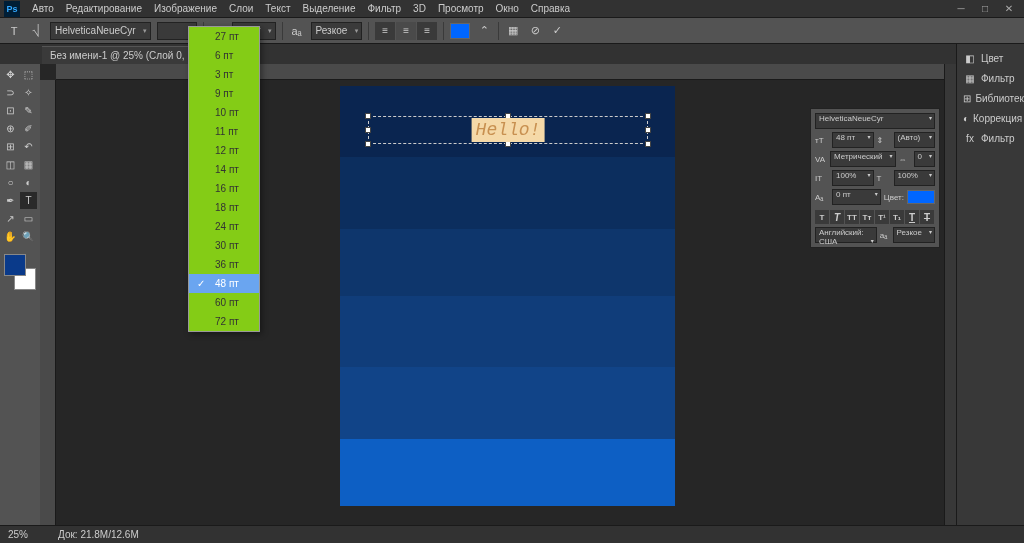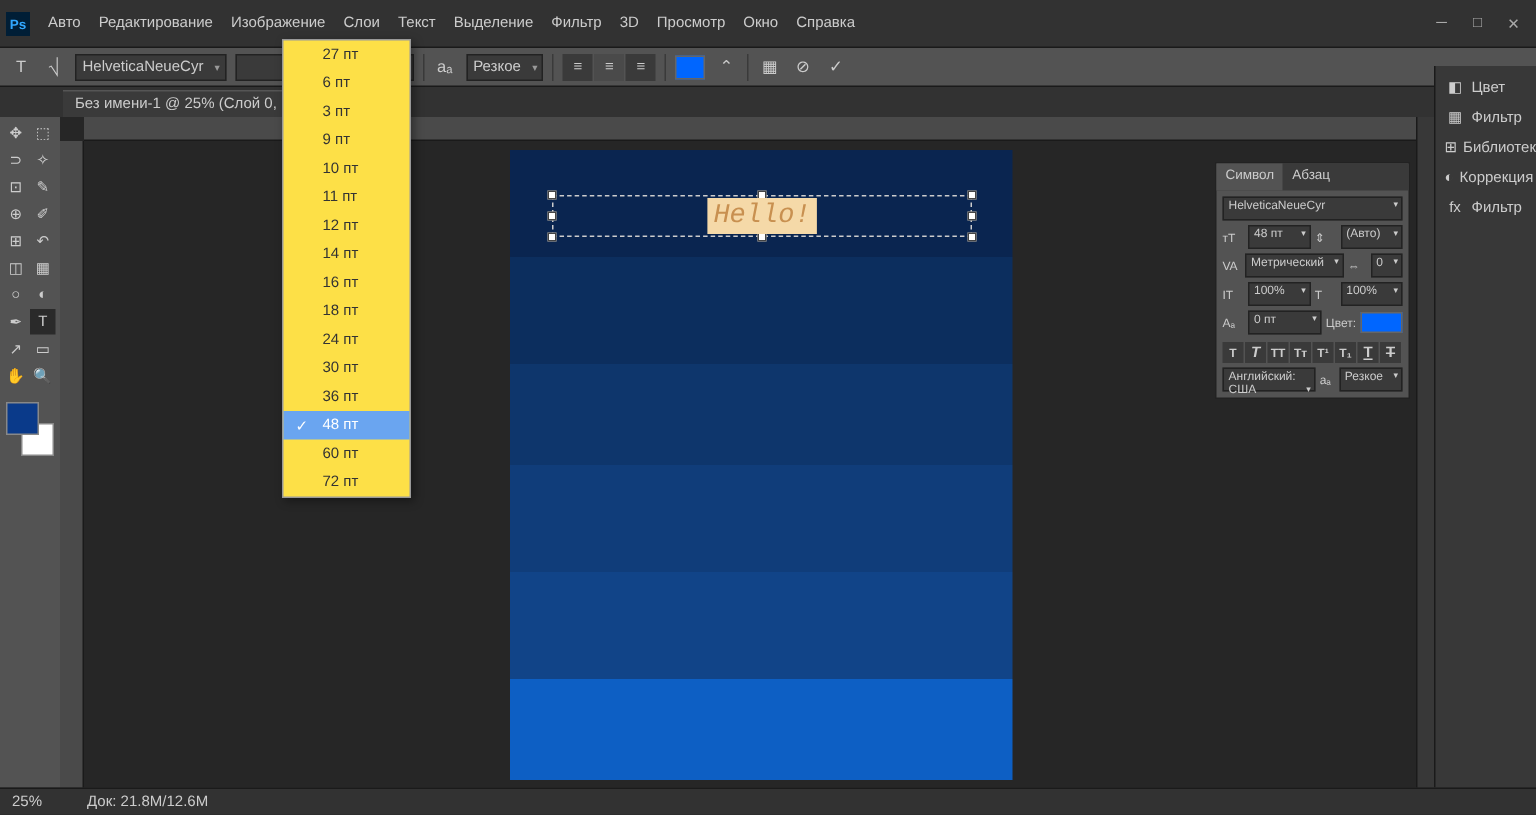--- a/index.html
+++ b/index.html
@@ -1,17 +1,17 @@
 <!DOCTYPE html>
 <html><head>
 <meta charset="utf-8">
 <style>
 *{margin:0;padding:0;box-sizing:border-box;font-family:Tahoma,Arial,sans-serif;font-size:10px;color:#ccc;user-select:none}
 body{background:#323232;width:1024px;height:543px;overflow:hidden;position:relative}
-.menubar{height:32px;background:#323232;display:flex;align-items:center;padding-left:4px;border-bottom:1px solid #1a1a1a}
+.menubar{height:18px;background:#323232;display:flex;align-items:center;padding-left:4px;border-bottom:1px solid #1a1a1a}
 .ps-logo{width:16px;height:16px;background:#001e36;color:#31a8ff;display:flex;align-items:center;justify-content:center;font-weight:bold;font-size:9px;margin-right:6px}
 .menu-item{padding:0 6px;cursor:pointer}
 .win-ctrl{margin-left:auto;display:flex;gap:2px;padding-right:4px}
 .win-btn{width:22px;height:14px;display:flex;align-items:center;justify-content:center;color:#aaa}
 .optbar{height:26px;background:#535353;display:flex;align-items:center;padding:0 6px;gap:6px;border-bottom:1px solid #1a1a1a}
 .opt-icon{width:16px;height:16px;display:flex;align-items:center;justify-content:center;color:#ccc;font-size:11px}
 .opt-sel{background:#3a3a3a;border:1px solid #222;height:18px;padding:0 14px 0 4px;display:flex;align-items:center;position:relative;min-width:40px}
 .opt-sel::after{content:'▾';position:absolute;right:3px;font-size:7px;color:#999}
 .sep{width:1px;height:18px;background:#3a3a3a}
 .align-grp{display:flex;gap:1px}
@@ -31,21 +31,21 @@
 .canvas-area{flex:1;background:#262626;position:relative;overflow:hidden}
 .ruler-h{position:absolute;top:0;left:16px;right:0;height:16px;background:#4a4a4a;border-bottom:1px solid #1a1a1a}
 .ruler-v{position:absolute;top:16px;left:0;bottom:0;width:16px;background:#4a4a4a;border-right:1px solid #1a1a1a}
 .document{position:absolute;left:300px;top:22px;width:335px;height:420px;background:linear-gradient(180deg,#0a2550 0%,#0a2550 17%,#0c2e5e 17%,#0c2e5e 34%,#0e366c 34%,#0e366c 50%,#103d7a 50%,#103d7a 67%,#114488 67%,#114488 84%,#0d5fc4 84%,#0d5fc4 100%)}
 .textbox{position:absolute;left:28px;top:30px;width:280px;height:28px;border:1px dashed #ccc}
 .textbox-handle{position:absolute;width:6px;height:6px;background:#fff;border:1px solid #444}
 .h-tl{top:-4px;left:-4px}.h-tm{top:-4px;left:calc(50% - 3px)}.h-tr{top:-4px;right:-4px}
 .h-ml{top:calc(50% - 3px);left:-4px}.h-mr{top:calc(50% - 3px);right:-4px}
 .h-bl{bottom:-4px;left:-4px}.h-bm{bottom:-4px;left:calc(50% - 3px)}.h-br{bottom:-4px;right:-4px}
 .hello{background:#f5d9a8;color:#c89050;font-style:italic;font-size:18px;padding:2px 4px;font-family:Liberation Mono, monospace;position:absolute;left:50%;top:50%;transform:translate(-50%,-50%)}
-.dropdown{position:absolute;left:188px;top:26px;width:86px;background:#fde047;border:1px solid #999;box-shadow:2px 2px 6px rgba(0,0,0,.4);z-index:100}
+.dropdown{position:absolute;left:188px;top:26px;width:72px;background:#84cc16;border:1px solid #999;box-shadow:2px 2px 6px rgba(0,0,0,.4);z-index:100}
 .dd-item{padding:4px 8px 4px 26px;color:#333;font-size:10px;cursor:pointer;position:relative}
 .dd-item.sel{background:#6aa5f0;color:#fff}
 .dd-item.sel::before{content:'✓';position:absolute;left:8px}
 .right-dock{width:80px;background:#383838;display:flex;flex-direction:column;border-left:1px solid #1a1a1a}
 .dock-row{display:flex;gap:4px;padding:4px;justify-content:flex-end}
 .dock-icon{width:18px;height:18px;background:#4a4a4a;display:flex;align-items:center;justify-content:center;font-size:10px}
 .char-panel{position:absolute;right:84px;top:108px;width:130px;background:#535353;border:1px solid #222;z-index:50}
 .panel-tabs{display:flex;background:#3a3a3a;height:18px}
 .panel-tab{padding:2px 6px;font-size:9px;color:#ccc}
 .panel-tab.active{background:#535353}
@@ -200,24 +200,20 @@
       <span class="fr-icon">◐</span>
       <span>Коррекция</span>
     </div>
   <div class="fr-item">
       <span class="fr-icon">fx</span>
       <span>Фильтр</span>
     </div>
 </div>
 
 <div class="char-panel">
-  <div class="panel-tabs">
-    <div class="panel-tab active">Символ</div>
-    <div class="panel-tab">Абзац</div>
-  </div>
   <div class="panel-body">
     <div class="panel-row">
         <div class="panel-sel">HelveticaNeueCyr</div>
       </div>
     <div class="panel-row">
       <span class="panel-lbl">тT</span>
       <div class="panel-sel">48 пт</div>
       <span class="panel-lbl">⇕</span>
       <div class="panel-sel">(Авто)</div>
     </div>

